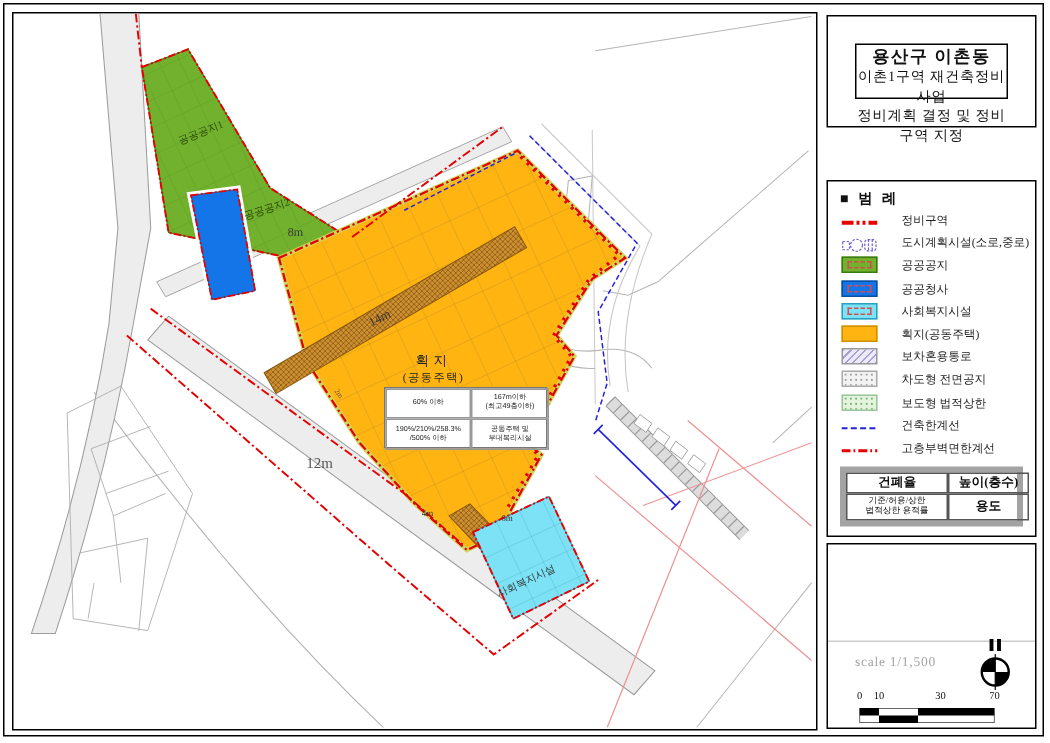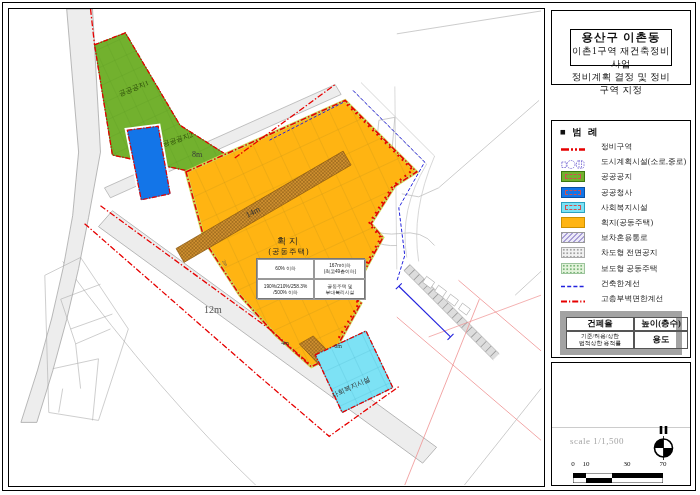--- a/index.html
+++ b/index.html
@@ -52,21 +52,21 @@
   .sw-dash-inner::after{content:"";position:absolute;left:3px;top:2px;
         right:3px;bottom:2px;border:0.8px dashed #d05050;}
   .sw-hatchpurple{background:repeating-linear-gradient(135deg,#a99fd6 0 1px,#eceaf8 1px 3.5px);
         border:0.6px solid #999;}
   .sw-dotgray{background-color:#f2f2f2;border:0.6px solid #aaa;
         background-image:radial-gradient(circle,#9a9a9a 0.6px,transparent 0.8px);
         background-size:3.5px 3.5px;}
   .sw-dotgreen{background-color:#e4f3dc;border:0.6px solid #9cc49c;
         background-image:radial-gradient(circle,#6fae6f 0.6px,transparent 0.8px);
         background-size:3.5px 3.5px;}
-  #legend-table{margin:5px 8px 0 8px;border:6px solid #a3a3a3;display:grid;
+  #legend-table{margin:5px 8px 0 8px;border:4px solid #a3a3a3;display:grid;
         grid-template-columns:68px 54px;grid-template-rows:14px 18px;
         text-align:center;color:#111;font-family:"Liberation Serif",serif;}
   #legend-table div{border:0.5px solid #555;display:flex;align-items:center;
         justify-content:center;box-sizing:border-box;}
   .lt-big{font-size:8.5px;font-weight:bold;}
   .lt-small{font-size:5.8px;line-height:1.2;}
   #scale-box{top:362px;height:124px;}
   #scale-divider{position:absolute;left:0;top:64px;width:100%;height:1px;
         background:#ccc;}
   #scale-text{position:absolute;left:18px;top:73px;font-size:9px;color:#a5a5a5;
@@ -274,21 +274,21 @@
     <div class="lg-row">
       <span class="sw sw-hatchpurple"></span>
       <span class="lg-label">보차혼용통로</span>
     </div>
     <div class="lg-row">
       <span class="sw sw-dotgray"></span>
       <span class="lg-label">차도형 전면공지</span>
     </div>
     <div class="lg-row">
       <span class="sw sw-dotgreen"></span>
-      <span class="lg-label">보도형 공동주택</span>
+      <span class="lg-label">보도형 법적상한</span>
     </div>
     <div class="lg-row">
       <span class="sw">
         <svg width="24" height="11">
             <line x1="0" y1="5.5" x2="24" y2="5.5" stroke="#2222dd" stroke-width="1.4" stroke-dasharray="4 2.2"></line>
           </svg>
       </span>
       <span class="lg-label">건축한계선</span>
     </div>
     <div class="lg-row">

